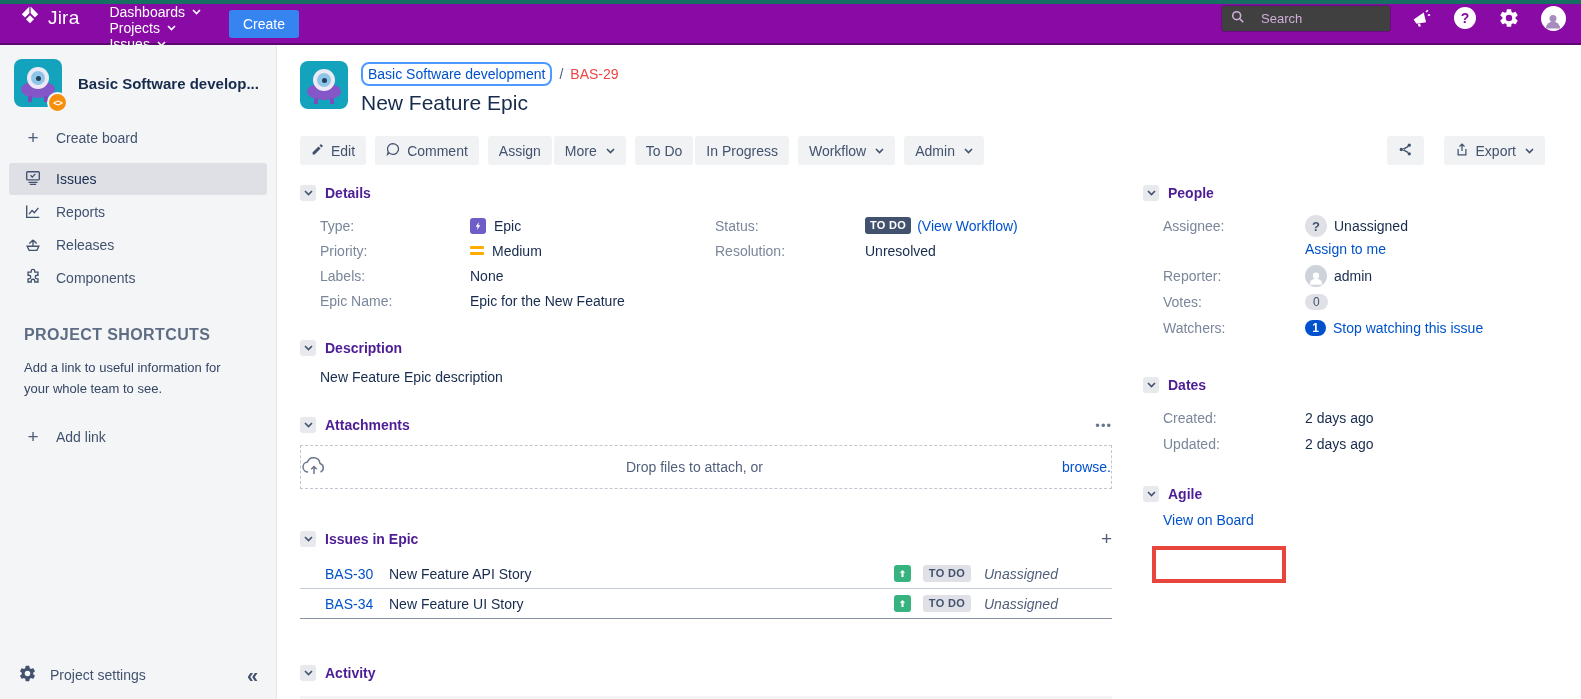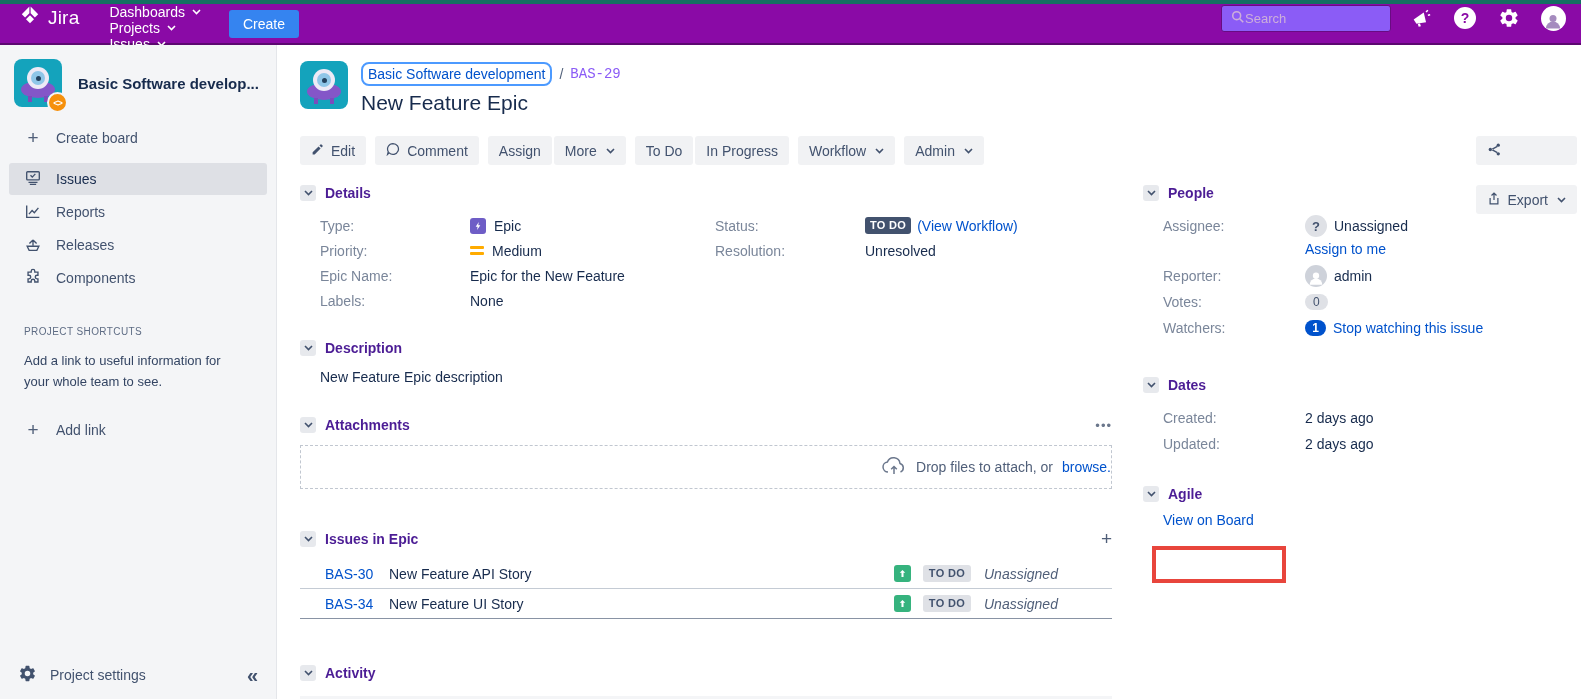--- a/index.html
+++ b/index.html
@@ -12,22 +12,22 @@
     background:#8A0AA6; border-top:4px solid #156F62; border-bottom:2px solid #5C0870;
     display:flex; align-items:flex-start; }
   .nav-logo { display:flex; align-items:center; gap:6px; padding:0 16px 0 18px; color:#fff; }
   .nav-logo-text { font-size:19px; font-weight:500; letter-spacing:.2px; }
   .nav-menu { display:flex; align-items:stretch;flex-direction:column; }
   .nav-item { display:flex; align-items:center; gap:7px; padding:0 14px; color:#fff; cursor:pointer; }
   .nav-item.active { background:#0D3A8E; }
   .nav-create { align-self:center; margin-left:14px; background:#3584F0; color:#fff; border:none;
     border-radius:3px; padding:6px 14px; font-size:14px; font-family:inherit; cursor:pointer; }
   .nav-right { margin-left:auto; display:flex; align-items:center; gap:16px; padding-right:14px; }
-  .nav-search { display:flex; align-items:center; gap:0; width:170px; height:27px;
-    background:#8b5cf6; border:1px solid #690B82; border-radius:3px; padding:0 9px; }
+  .nav-search { display:flex; align-items:center; gap:16px; width:170px; height:27px;
+    background:#404040; border:1px solid #690B82; border-radius:3px; padding:0 9px; }
   .nav-search input { background:transparent; border:none; outline:none; color:#EAD9F1; width:100%;
     font-size:13px; font-family:inherit; }
   .nav-search input::placeholder { color:#CDAFDA; }
   .nav-iconbtn { width:28px; height:28px; display:flex; align-items:center; justify-content:center; cursor:pointer; }
   .help-circle { width:22px; height:22px; border-radius:50%; background:#fff; color:#8A0AA6;
     font-weight:bold; font-size:14px; display:flex; align-items:center; justify-content:center; }
   .nav-avatar { width:25px; height:25px; border-radius:50%; background:#fff; display:flex;
     align-items:flex-end; justify-content:center; overflow:hidden; }
 
   
@@ -44,40 +44,40 @@
     background:#F6900C; border:2px solid #F4F5F7; color:#fff; font-size:9px; font-weight:bold;
     display:flex; align-items:center; justify-content:center; letter-spacing:-1px; }
   .proj-name { font-size:15px; font-weight:bold; color:#172B4D; white-space:nowrap; }
   .side-action { display:flex; align-items:center; gap:14px; padding:9px 0 9px 24px; color:#42526E; cursor:pointer; }
   .side-plus { font-size:19px; line-height:14px; color:#505F79; width:18px; text-align:center; }
   .side-menu { margin-top:8px; }
   .side-item { display:flex; align-items:center; gap:14px; height:32px; margin:1px 9px; padding-left:15px;
     border-radius:3px; color:#42526E; cursor:pointer; }
   .side-item.selected { background:#DEE0E5; color:#172B4D; }
   .side-item svg { flex:none; }
-  .side-shortcuts-h { margin:32px 0 0 24px; font-size:10px; font-weight:normal; color:#5E6C84; letter-spacing:.4px; }
+  .side-shortcuts-h { margin:32px 0 0 24px; font-size:16px; font-weight:bold; color:#5E6C84; letter-spacing:.4px; }
   .side-shortcuts-t { margin:14px 24px 0 24px; font-size:13px; color:#344563; line-height:1.6; max-width:216px; }
   .side-addlink { margin-top:20px; }
   .side-bottom { position:absolute; left:0; right:0; bottom:0; height:48px; display:flex; align-items:center;
     padding:0 18px; gap:13px; color:#42526E; }
   .side-collapse { margin-left:auto; font-size:20px; font-weight:bold; color:#42526E; cursor:pointer; }
 
   
   .main { position:absolute; left:277px; top:45px; right:0; bottom:0; background:#fff; }
 
   .issue-header { position:absolute; left:23px; top:16px; display:flex; gap:13px; }
   .issue-avatar { width:48px; height:48px; border-radius:8px; background:#14A3BC; position:relative; flex:none; }
   .bc-row { display:flex; align-items:center; gap:7px; margin-top:1px; }
   .bc-project { color:#0052CC; border:2px solid #4C9AFF; border-radius:8px; padding:0 5px; line-height:20px; cursor:pointer; }
   .bc-sep { color:#505F79; }
-  .bc-issue { color:#8b5cf6; cursor:pointer;font-family:Liberation Mono, monospace; }
+  .bc-issue { color:#ef4444; cursor:pointer; }
   .issue-title { font-size:21px; font-weight:500; color:#172B4D; margin-top:5px; }
 
   .toolbar { position:absolute; left:23px; top:91px; display:flex; gap:9px; }
-  .toolbar-right { position:absolute; right:4px; top:91px; display:flex; gap:20px;flex-direction:column; }
+  .toolbar-right { position:absolute; right:36px; top:91px; display:flex; gap:20px; }
   .btn-group { display:flex; gap:2px; }
   .btn { display:flex; align-items:center; gap:7px; height:29px; padding:0 11px; background:#F1F2F4;
     border:none; border-radius:3px; color:#42526E; font-size:14px; font-family:inherit; cursor:pointer; }
   .btn .chev { margin-left:2px; }
 
   .left-col { position:absolute; left:23px; top:138px; width:812px; }
   .right-col { position:absolute; left:866px; top:138px; width:420px; }
 
   .sec-head { display:flex; align-items:center; height:20px; }
   .sec-chev { width:16px; height:16px; border-radius:3px; background:#E7E9ED; display:flex;
@@ -104,21 +104,21 @@
     border-radius:3px; padding:2px 5px; line-height:13px; }
   .badge-light { background:#DFE1E6; color:#42526E; font-size:11px; font-weight:bold; letter-spacing:.3px;
     border-radius:3px; padding:2px 6px; line-height:13px; }
   .link { color:#0052CC; cursor:pointer; }
 
   .desc-sec { margin-top:25px; }
   .desc-text { margin:11px 0 0 20px; color:#172B4D; }
 
   .attach-sec { margin-top:30px; }
   .dropzone { margin-top:10px; height:44px; border:1px dashed #C1C7D0; display:flex; align-items:center;
-    justify-content:flex-end; gap:9px; color:#505F79; }
+    justify-content:space-between; gap:9px; color:#505F79; }
 
   .epic-sec { margin-top:40px; }
   .epic-rows { margin-top:10px; }
   .epic-row { display:flex; align-items:center; height:30px; padding:0 10px 0 25px; border-bottom:1px solid #C4CBD4; }
   .epic-row:last-child { border-bottom:1px solid #8993A4; }
   .epic-key { width:64px; color:#0052CC; flex:none; cursor:pointer; }
   .epic-summary { flex:1; color:#172B4D; }
   .epic-status { margin:0 13px 0 12px; }
   .epic-assignee { width:118px; font-style:italic; color:#505F79; }
 
@@ -453,26 +453,26 @@
             <span class="prio-ico">
                 <span></span>
                 <span></span>
               </span>
             <span>Medium</span>
           </span>
           <span class="d-label2">Resolution:</span>
           <span class="d-value2">Unresolved</span>
         </div>
         <div class="d-row">
+          <span class="d-label">Labels:</span>
+          <span class="d-value">None</span>
+        </div>
+        <div class="d-row">
           <span class="d-label">Epic Name:</span>
           <span class="d-value">Epic for the New Feature</span>
-        </div>
-        <div class="d-row">
-          <span class="d-label">Labels:</span>
-          <span class="d-value">None</span>
         </div>
       </div>
     </div>
 
     <div class="desc-sec">
       <div class="sec-head">
         <span class="sec-chev">
             <svg width="9" height="6" viewBox="0 0 9 6">
               <path d="M1 1l3.5 3.5L8 1" stroke="#42526E" stroke-width="1.6" fill="none"></path>
             </svg>

